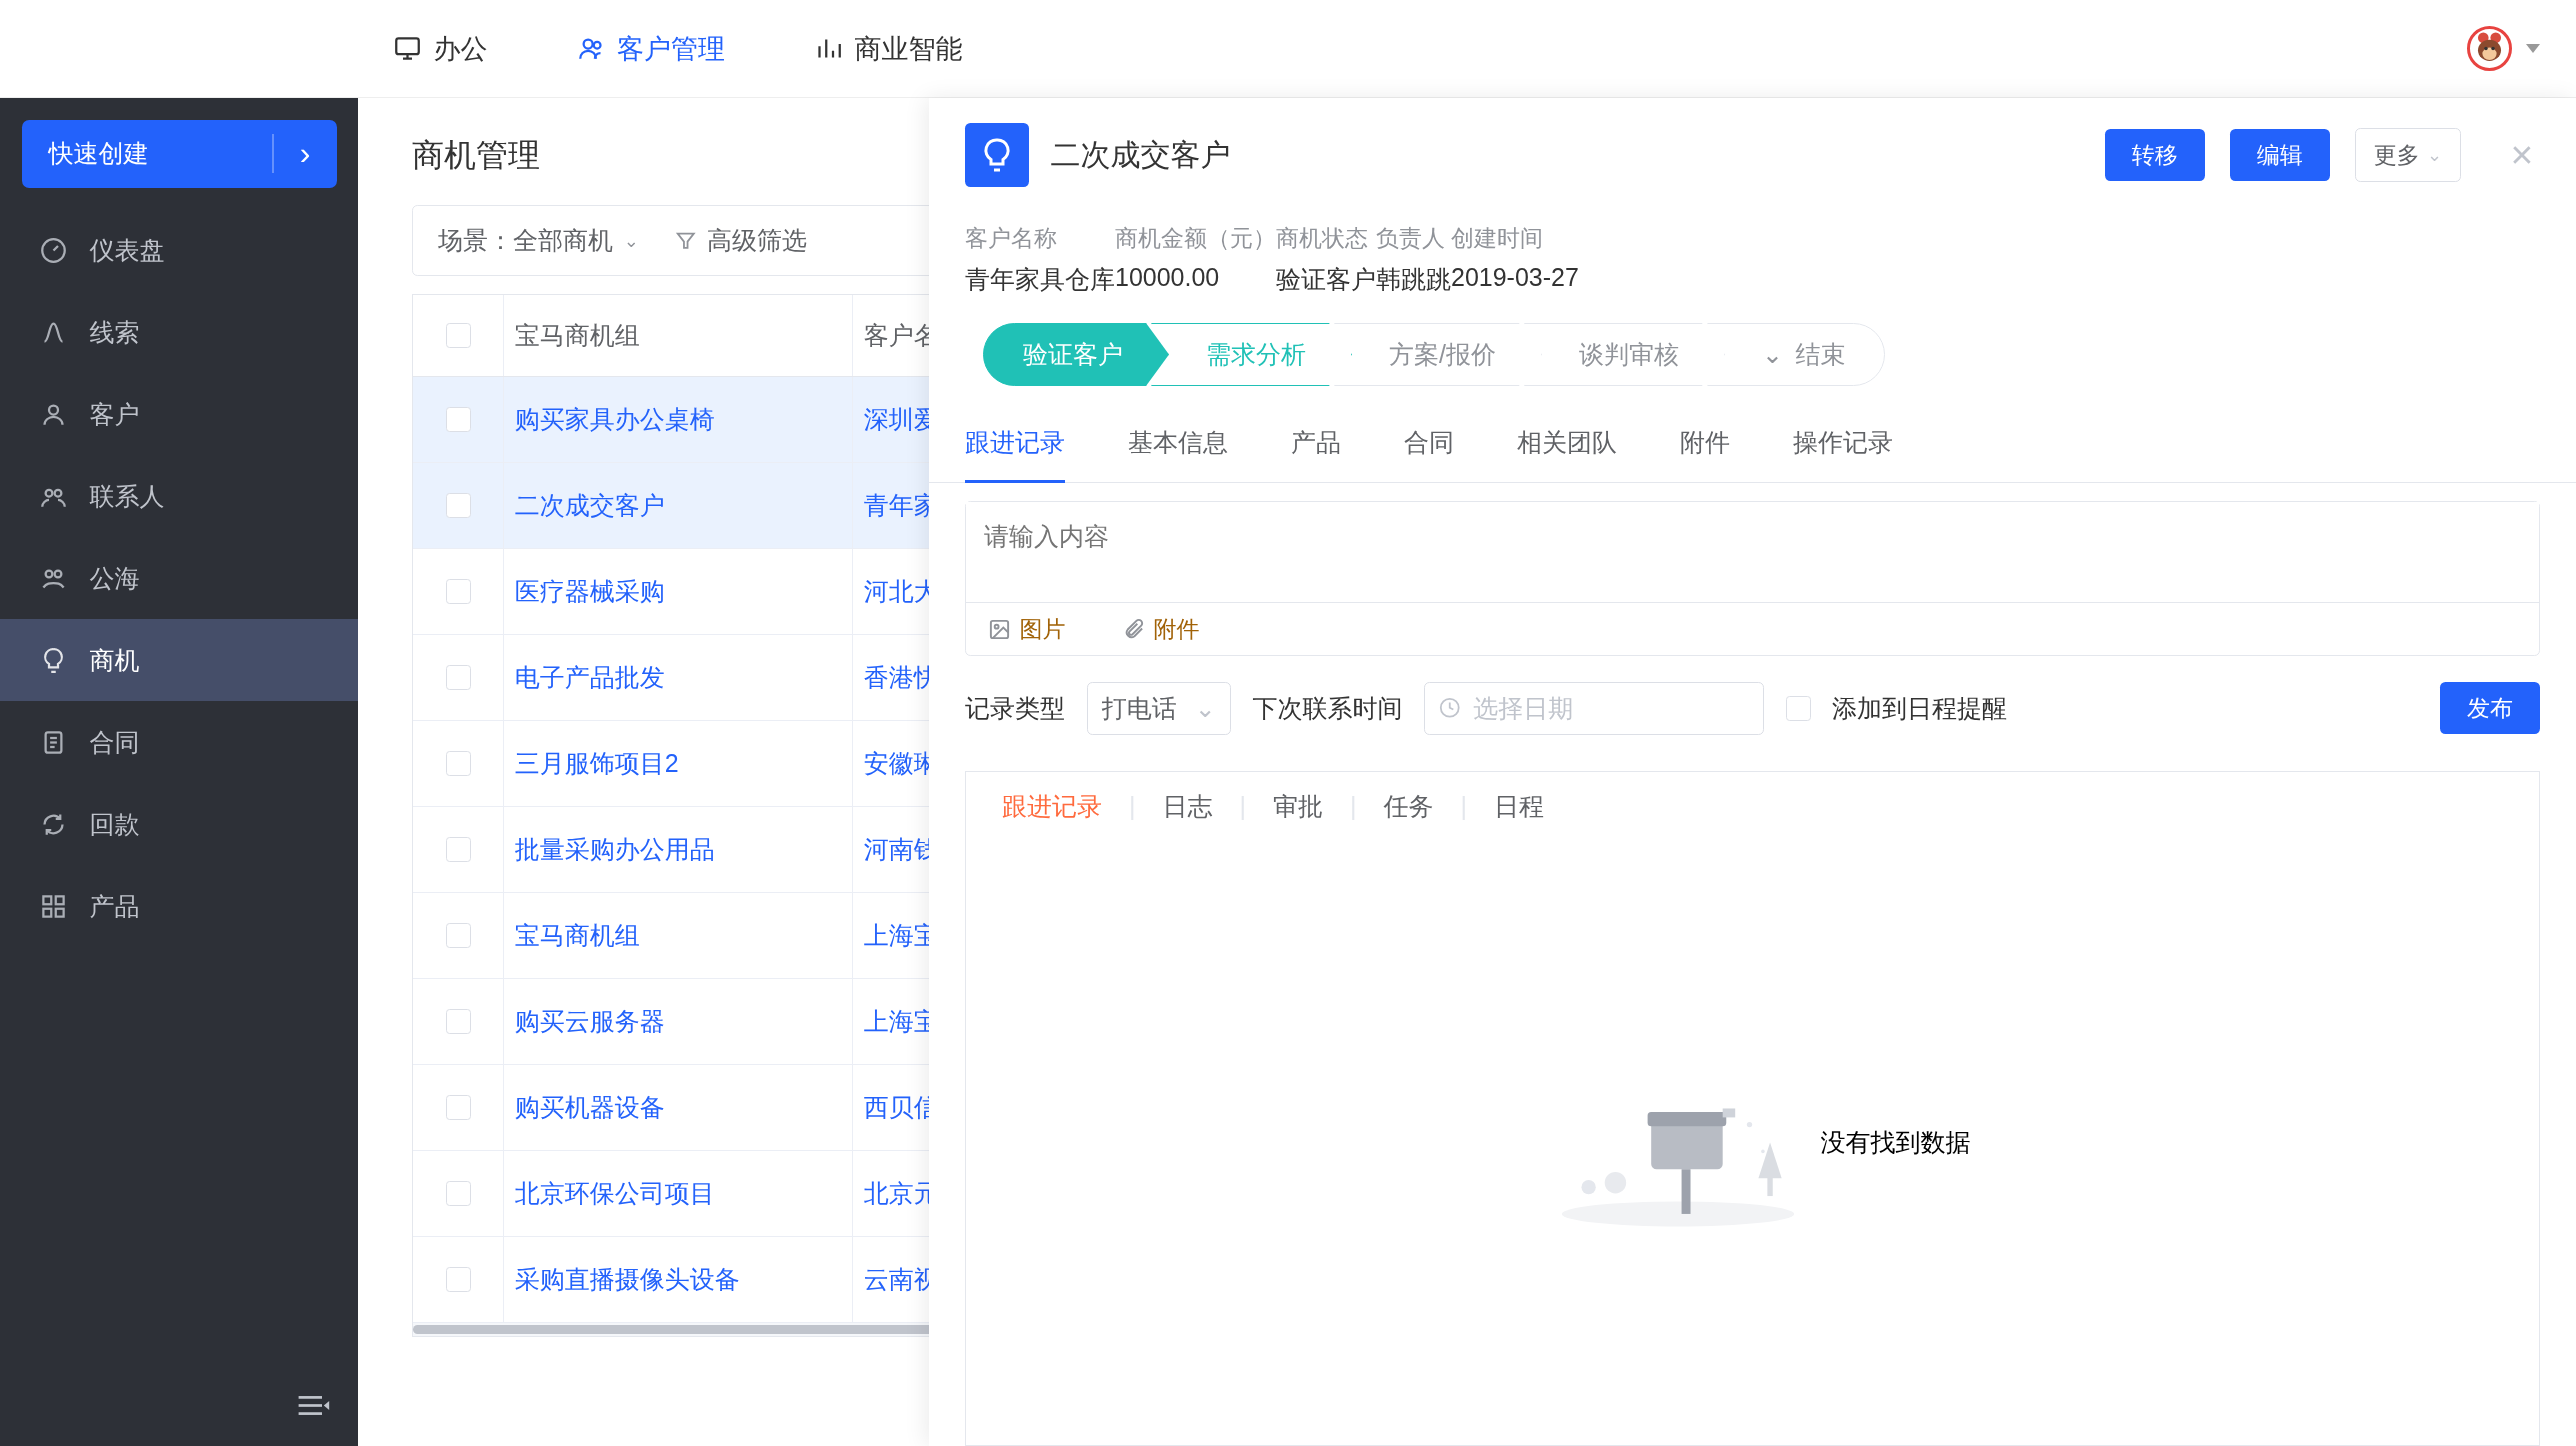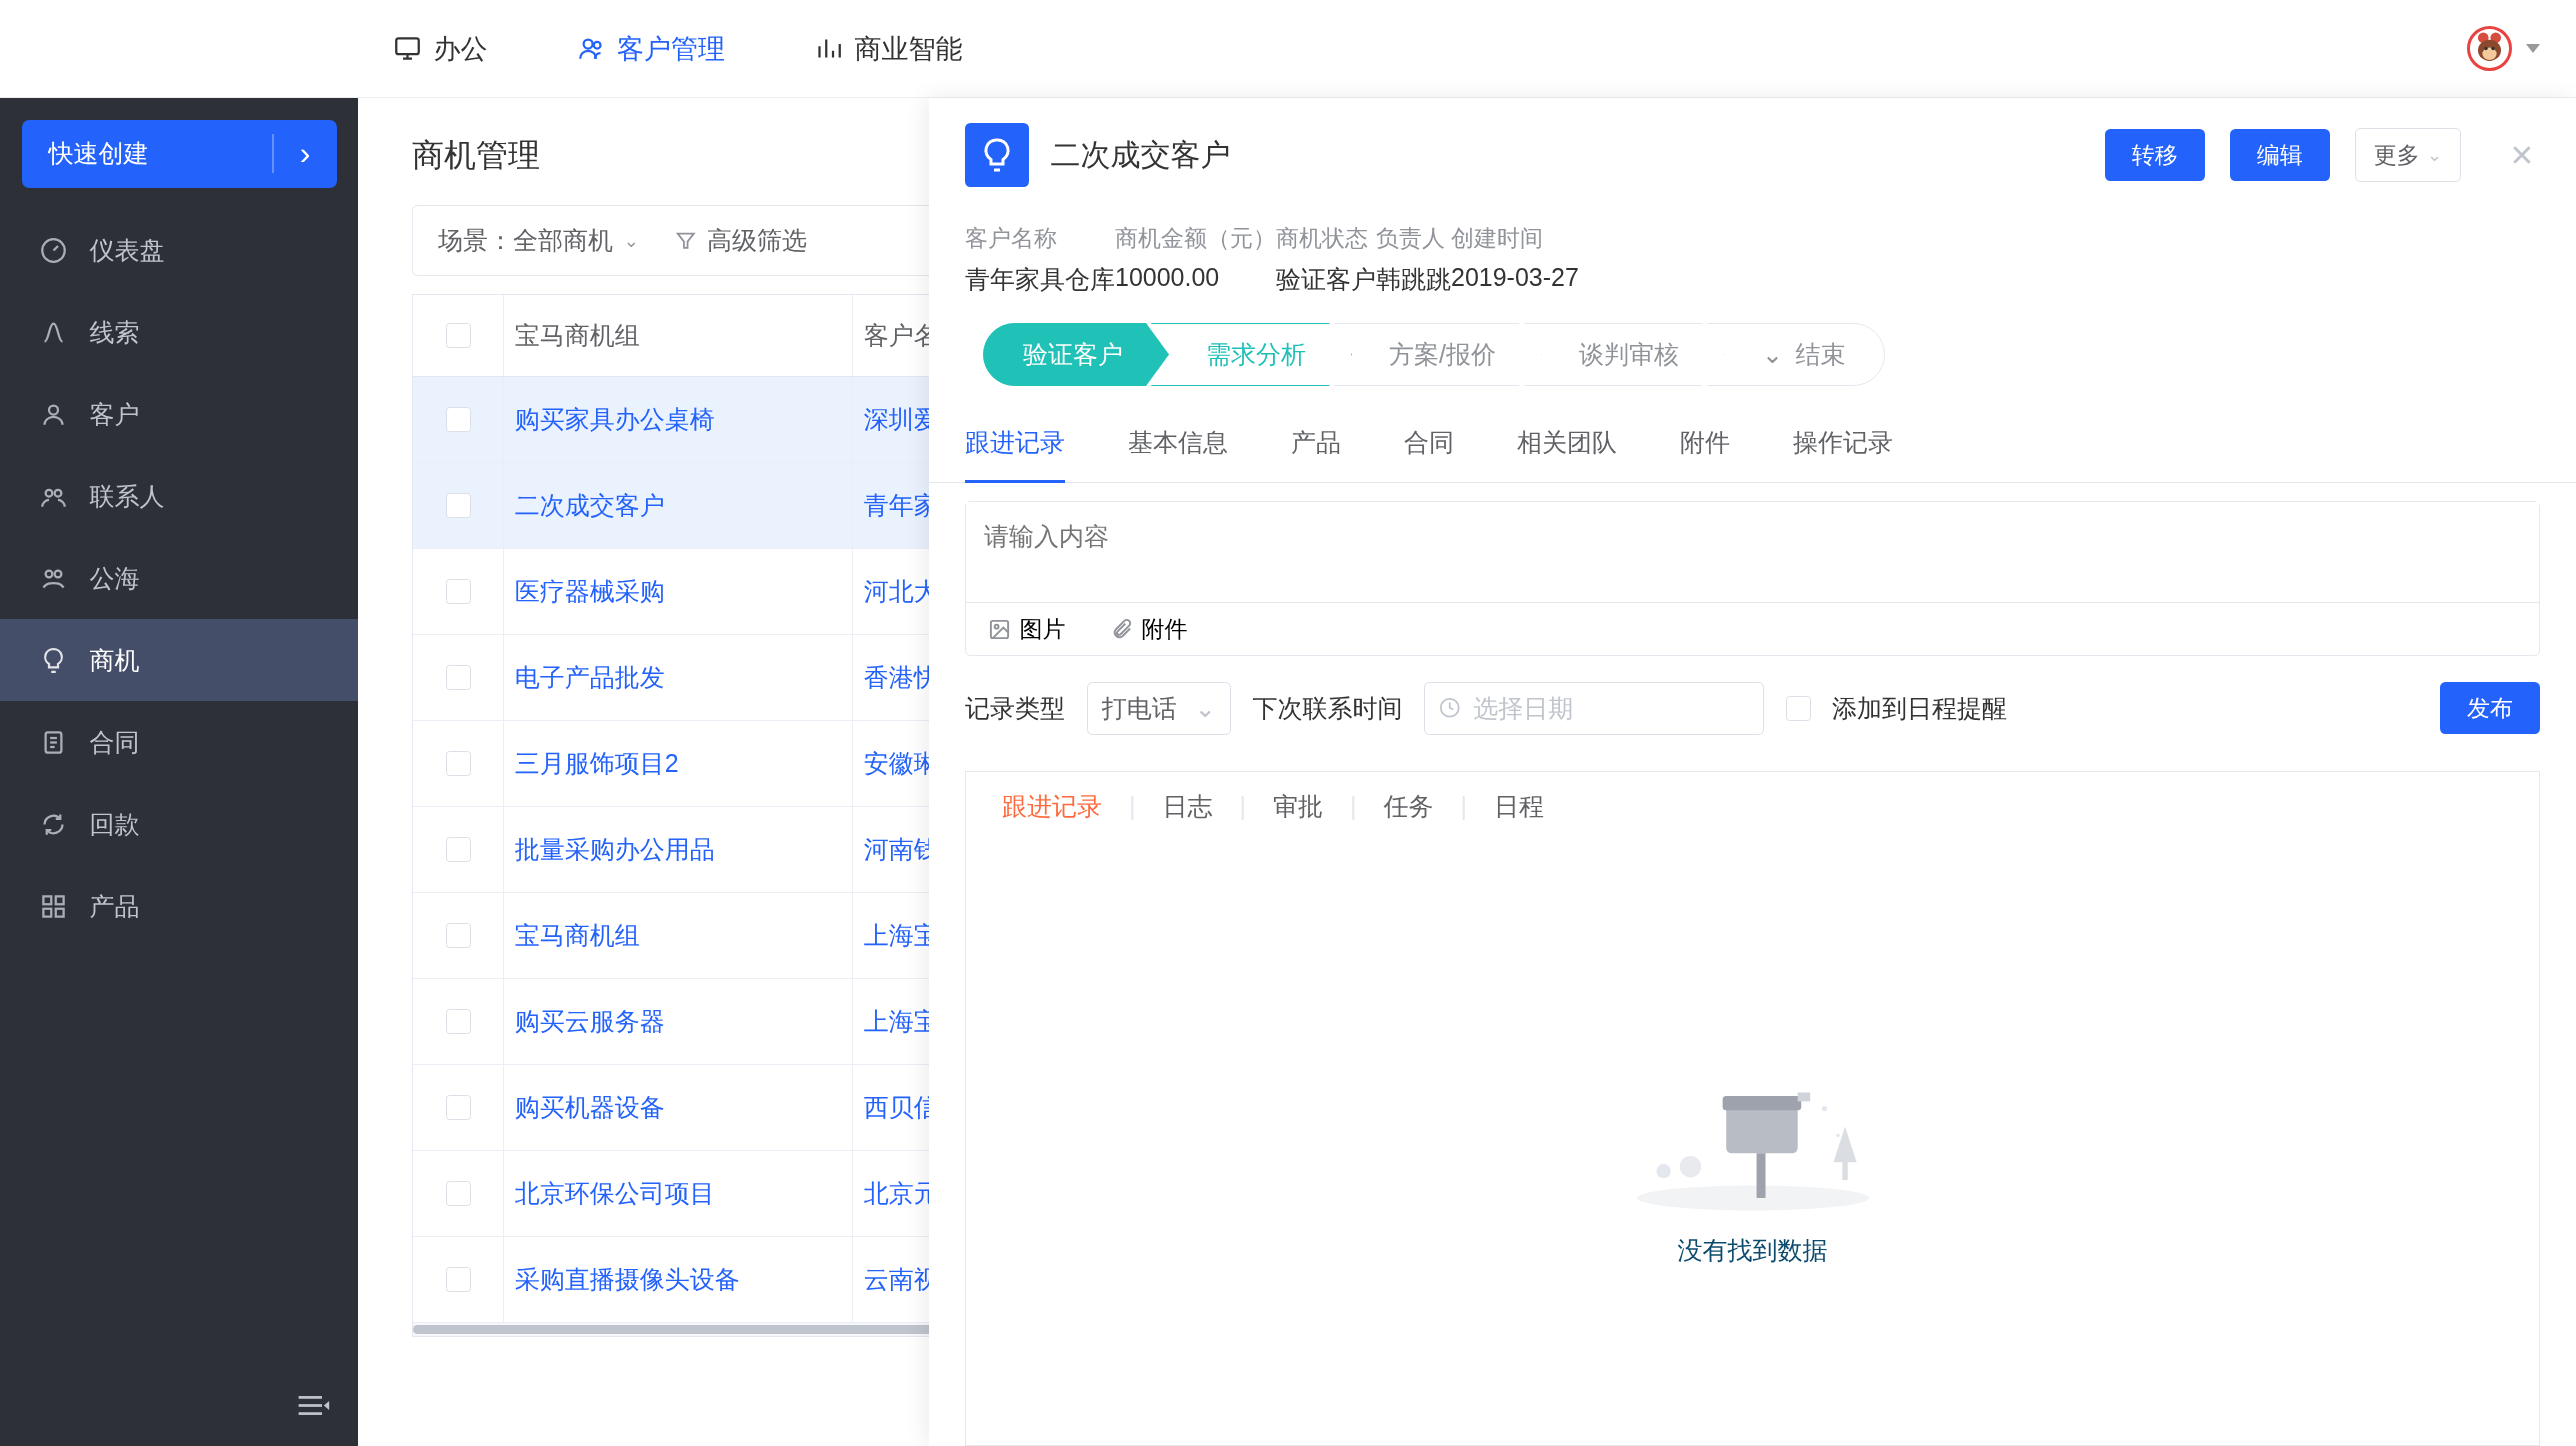--- a/index.html
+++ b/index.html
@@ -72,39 +72,39 @@
 .stage .sicon { margin-right: 12.5px; }
 
 
 .detail-tabs { display: flex; gap: 63px; padding: 0 36px; border-bottom: 0.9px solid #E4E7ED; }
 .detail-tab { padding: 21.5px 0; color: #606266; cursor: pointer; font-size: 25px; }
 .detail-tab.active { color: #2362FB; border-bottom: 3.6px solid #2362FB; margin-bottom: -0.9px; }
 
 
 .follow-editor { margin: 18px 36px; border: 0.9px solid #E4E7ED; border-radius: 5.4px; }
 .follow-textarea { width: 100%; border: none; padding: 18px; font-size: 25px; color: #333; outline: none; resize: none; min-height: 63px; }
-.follow-toolbar { display: flex; gap: 44px; padding: 10.7px 21.5px; border-top: 0.9px solid #E4E7ED; color: #000000; }
+.follow-toolbar { display: flex; gap: 56px; padding: 10.7px 21.5px; border-top: 0.9px solid #E4E7ED; color: #a16207; }
 .tool-item { display: flex; align-items: center; gap: 9px; cursor: pointer; font-size: 23px; }
 
 
 .follow-meta { display: flex; align-items: center; gap: 21.5px; padding: 7.2px 36px 18px 36px; }
 .meta-label { color: #333; font-size: 25px; }
 .select-box { border: 0.9px solid #DCDFE6; border-radius: 5.4px; padding: 9px 14.3px; display: flex; align-items: center; gap: 18px; min-width: 134px; color: #606266; cursor: pointer; }
 .date-box { border: 0.9px solid #DCDFE6; border-radius: 5.4px; padding: 9px 14.3px; display: flex; align-items: center; gap: 12.5px; min-width: 340px; color: #C0C4CC; cursor: pointer; }
 .chk2 { width: 25px; height: 25px; border: 1.8px solid #DCDFE6; border-radius: 3.6px; }
 .spacer { flex: 1; }
 
 
 .subtabs { margin: 18px 36px 0 36px; border: 0.9px solid #E4E7ED; border-bottom: none; padding: 18px 27px; display: flex; gap: 18px; align-items: center; }
 .subtab { color: #606266; cursor: pointer; font-size: 25px; padding: 0 9px; }
 .subtab.active { color: #FF6A3D; }
 .subtab-div { color: #E4E7ED; }
 
 
-.empty-area { margin: 0 36px; border: 0.9px solid #E4E7ED; border-top: none; flex: 1; display: flex; flex-direction: column; align-items: center; justify-content: center; color: #0c4a6e; }
+.empty-area { margin: 0 36px; border: 0.9px solid #E4E7ED; border-top: none; flex: 1; display: flex; flex-direction: row; align-items: center; justify-content: center; color: #000000; }
 .empty-img { width: 286px; height: 197px; position: relative; margin-bottom: 18px; }
 
 svg { display: block; }
 </style>
 </head>
 <body>
 
 <div class="topnav">
   <div class="topnav-item">
     <span class="ico">

